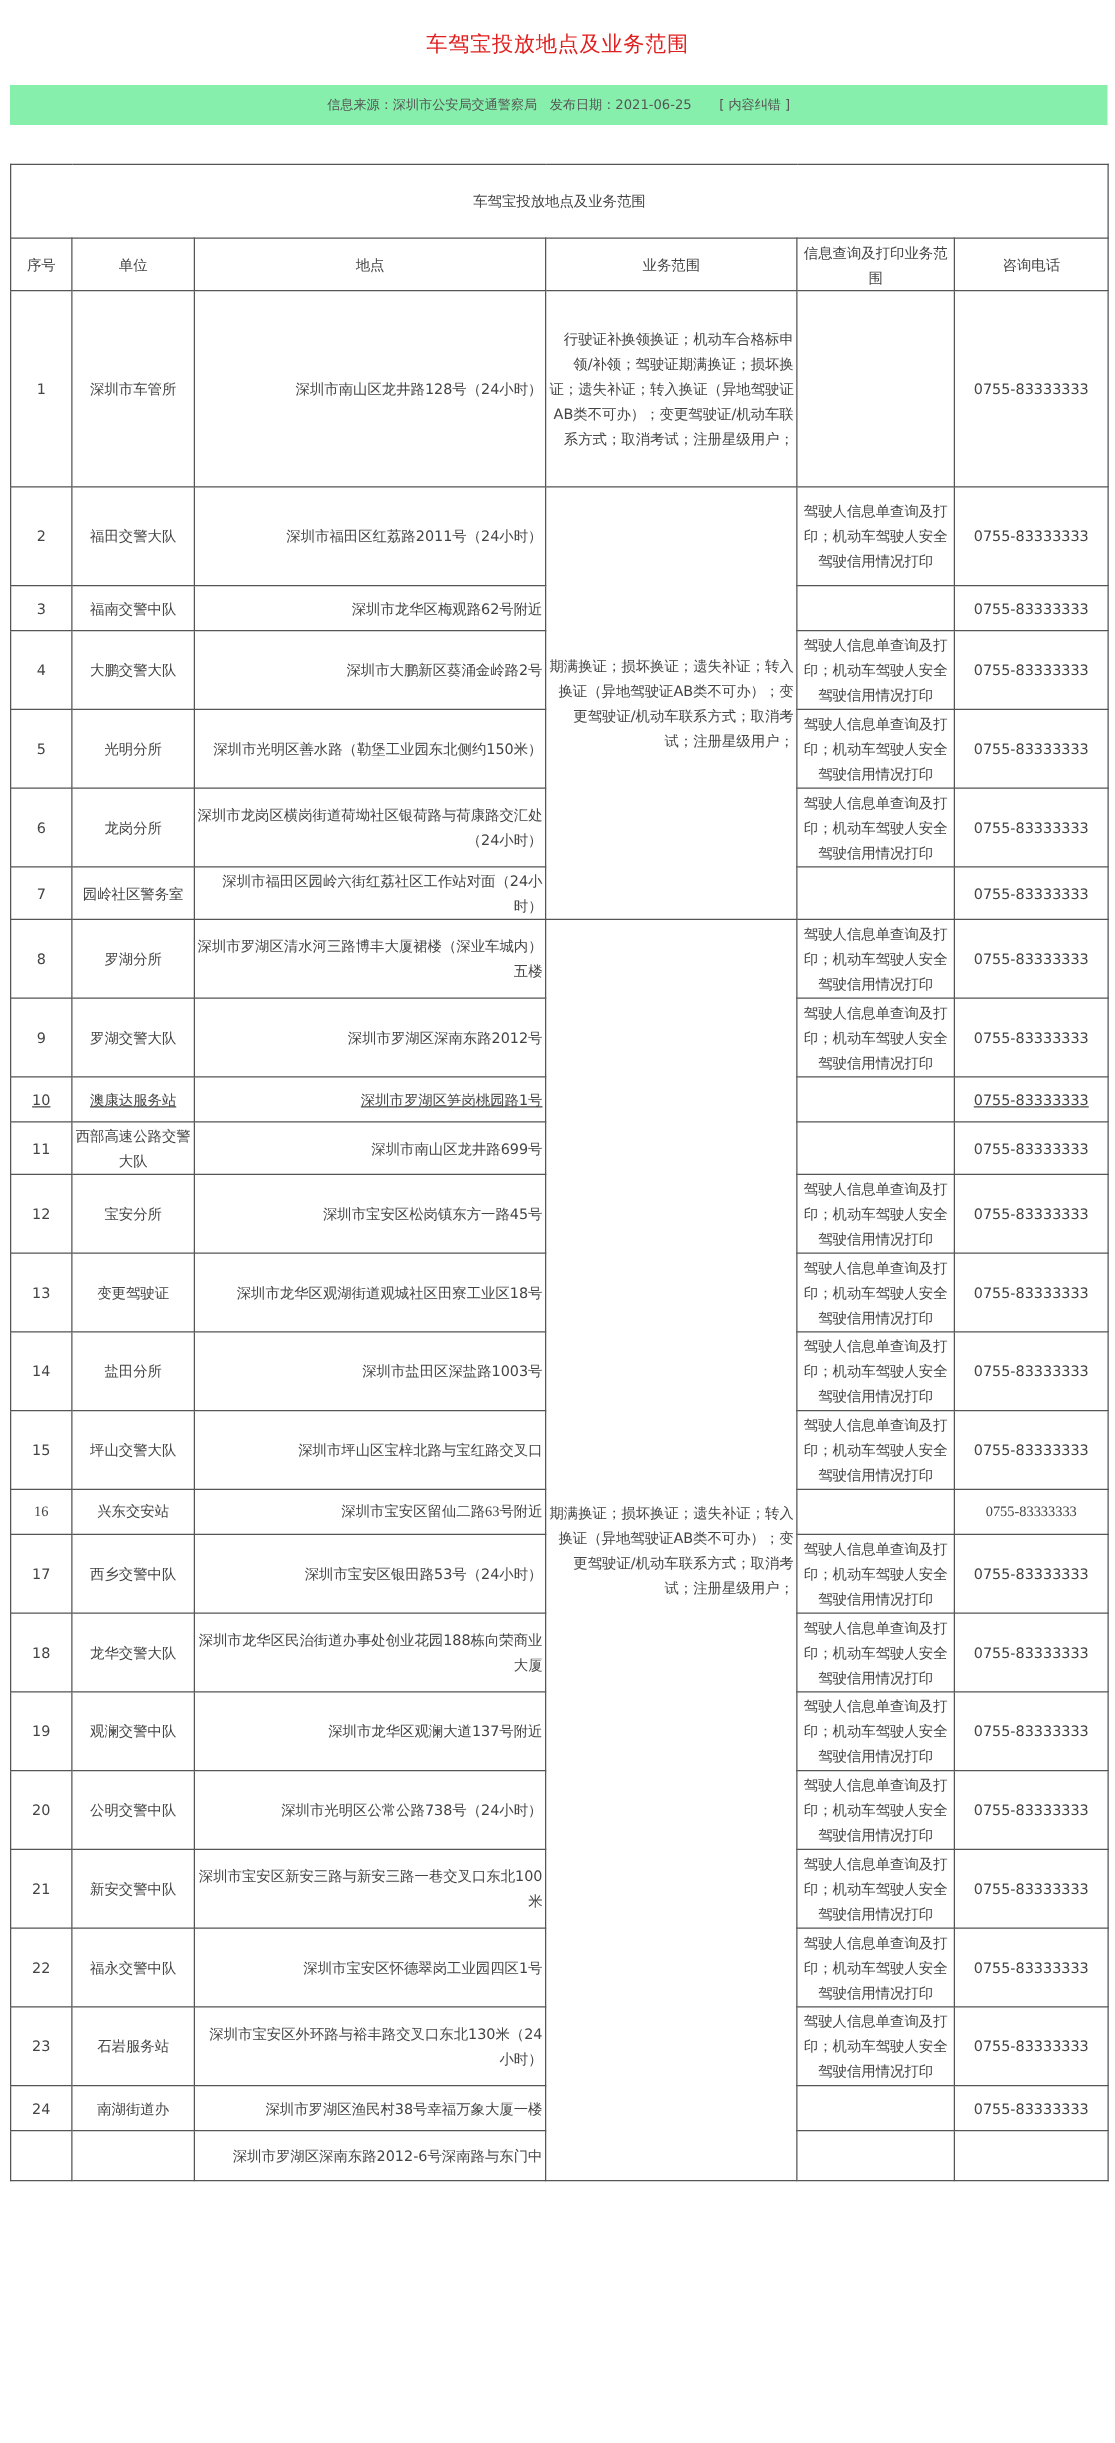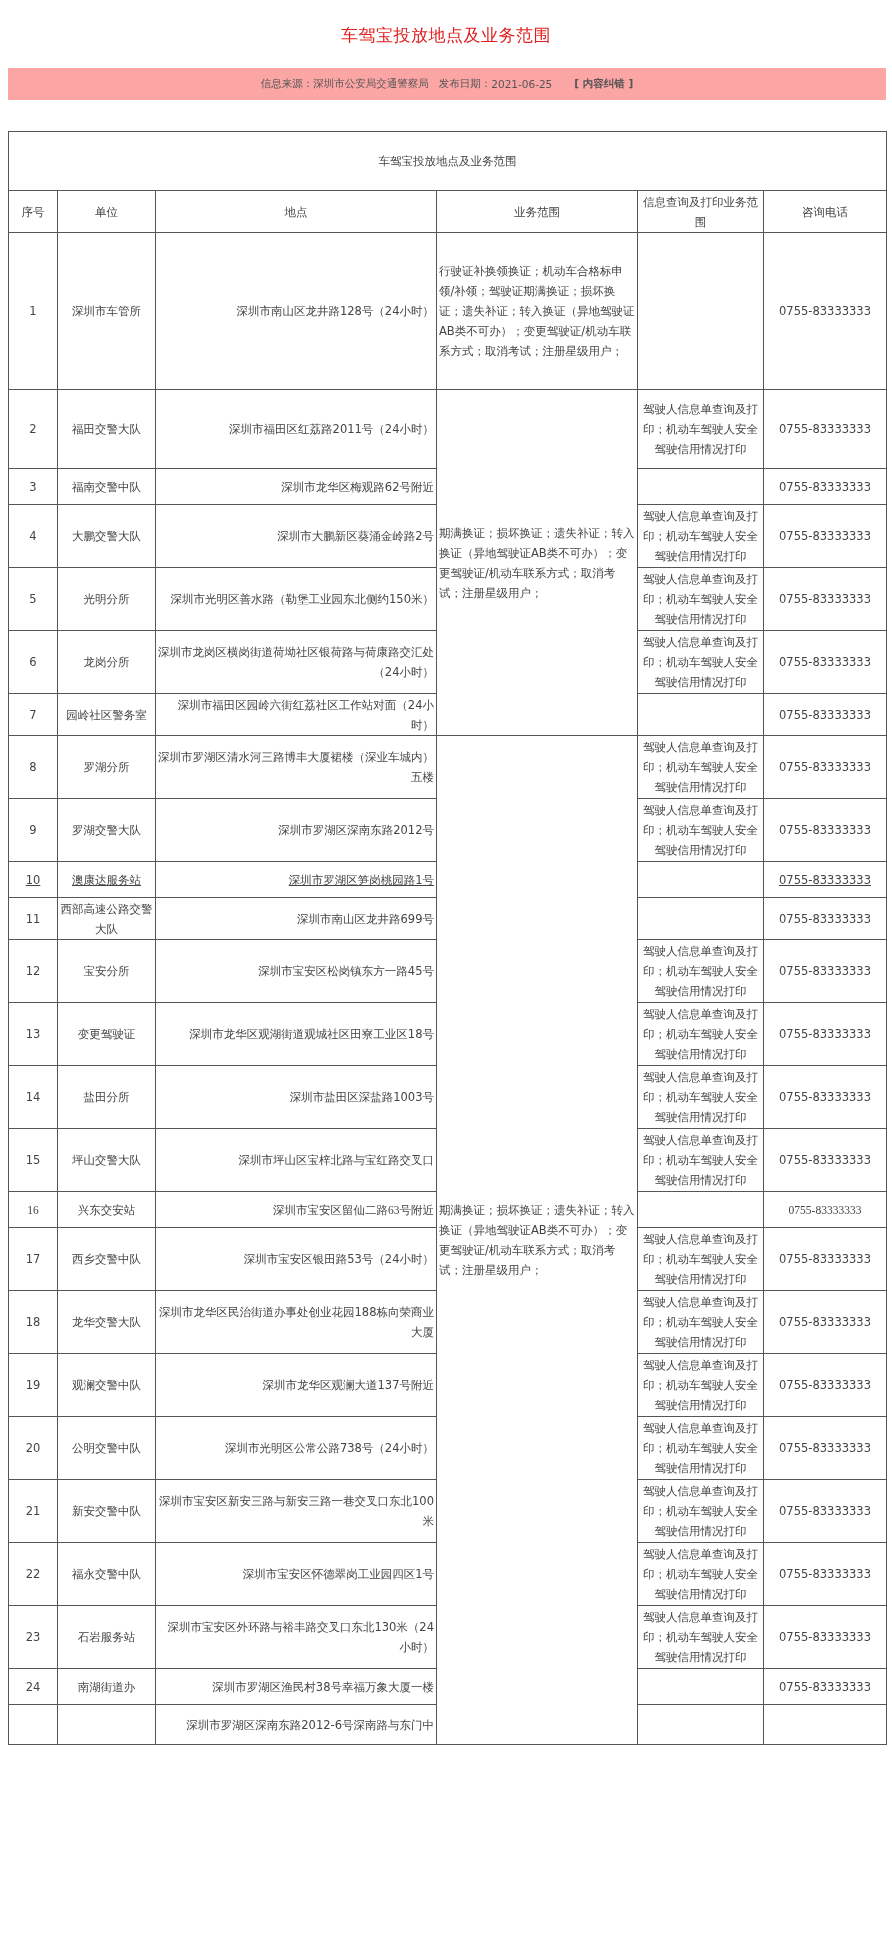--- a/index.html
+++ b/index.html
@@ -7,41 +7,41 @@
     width: 892px; height: 1954px; overflow: hidden; position: relative;
     font-family: "DejaVu Sans", "Liberation Sans", sans-serif;
     color: #333333;
   }
   .page-title {
     position: absolute; top: 24px; left: 0; width: 892px;
     text-align: center; font-size: 17px; color: #e02020; letter-spacing: 0.5px;
   }
   .meta-bar {
     position: absolute; top: 68px; left: 8px; width: 878px; height: 32px;
-    background: #fca5a5; font-size: 10.5px; color: #555555;
+    background: #86efac; font-size: 10.5px; color: #555555;
     display: flex; align-items: center; justify-content: center; gap: 0;
   }
   .meta-bar span { white-space: pre; }
   .meta-bar .gap { display: inline-block; width: 10px; }
   .meta-bar .gap2 { display: inline-block; width: 22px; }
-  .meta-bar .correct-link { cursor: pointer; font-weight: bold; }
+  .meta-bar .correct-link { cursor: pointer; }
 
   table.main {
     position: absolute; top: 131px; left: 8px;
     width: 878px; border-collapse: collapse; table-layout: fixed;
     font-size: 11.5px; color: #444444;
   }
   table.main td, table.main th {
     border: 1px solid #555555; padding: 0 2px; font-weight: normal;
     line-height: 20px; vertical-align: middle; word-break: break-all;
   }
   .c-idx { text-align: center; }
   .c-unit { text-align: center; }
   .c-addr { text-align: right; }
-  .c-scope { text-align: left; }
+  .c-scope { text-align: right; }
   .c-info { text-align: center; }
   .c-tel { text-align: center; }
   .caption-row td { height: 58px; text-align: center; font-size: 11.5px; }
   .head-row th { height: 41px; text-align: center; }
 </style>
 </head>
 <body>
 
 <div class="page-title">车驾宝投放地点及业务范围</div>
 

